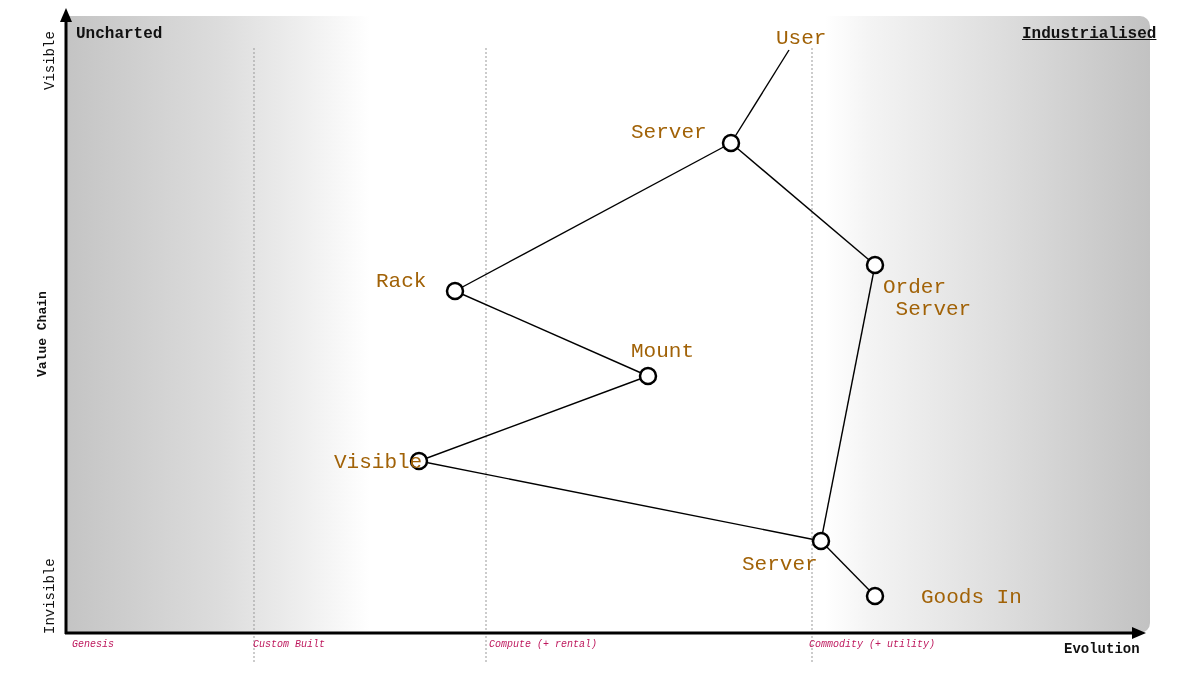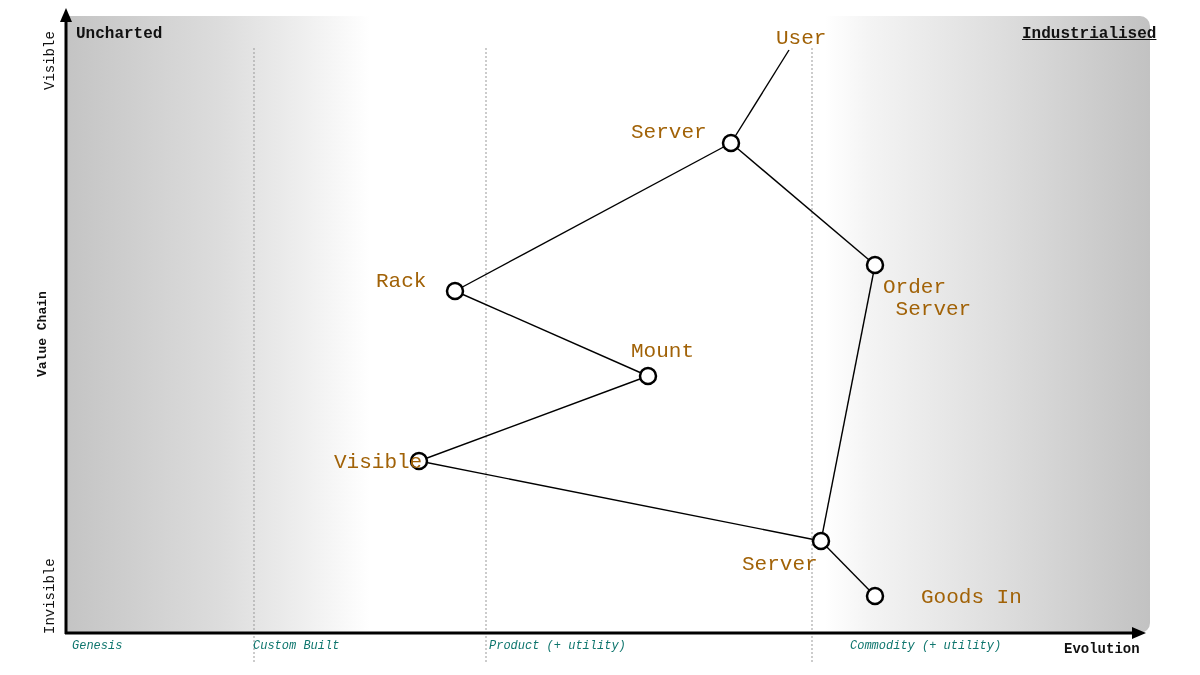--- a/index.html
+++ b/index.html
@@ -9,21 +9,21 @@
   .bg {
     position: absolute; left: 66px; top: 16px; width: 1084px; height: 617px;
     border-radius: 0 10px 10px 0;
     background: linear-gradient(to right,
       #c4c4c4 0%, #dcdcdc 14%, #efefef 22%, #ffffff 28%,
       #ffffff 70%, #f4f4f4 74%, #dedede 86%, #c2c2c2 100%);
   }
   .corner { position: absolute; font-weight: bold; font-size: 16px; color: #111; }
   .ylab { position: absolute; font-size: 14px; color: #111; transform: rotate(-90deg); transform-origin: left top; white-space: nowrap; }
   .ylab.bold { font-weight: bold; font-size: 13px; }
-  .stage { position: absolute; top: 639px; font-style: italic; font-size: 12px; color: #0f766e; white-space: nowrap; }
+  .stage { position: absolute; top: 639px; font-style: italic; font-size: 10px; color: #be185d; white-space: nowrap; }
   .evo { position: absolute; left: 1064px; top: 641px; font-weight: bold; font-size: 14px; color: #111; }
   .node-label { position: absolute; font-size: 21px; color: #a16207; white-space: pre; line-height: 22px; font-family: Liberation Mono, monospace; }
 </style>
 </head>
 <body>
 
 <div class="bg"></div>
 
 <svg id="map" width="1200" height="675">
 
@@ -62,22 +62,22 @@
 
 <div class="corner" style="left:76px;top:25px;">Uncharted</div>
 <div class="corner" style="left:1022px;top:25px;text-decoration:underline;">Industrialised</div>
 
 <div class="ylab" style="left:42px;top:90px;">Visible</div>
 <div class="ylab bold" style="left:35px;top:377px;">Value Chain</div>
 <div class="ylab" style="left:42px;top:634px;">Invisible</div>
 
 <div class="stage" style="left:72px;">Genesis</div>
 <div class="stage" style="left:253px;font-style:italic;">Custom Built</div>
-<div class="stage" style="left:489px;">Product (+ utility)</div>
-<div class="stage" style="left:850px;">Commodity (+ utility)</div>
+<div class="stage" style="left:489px;">Compute (+ rental)</div>
+<div class="stage" style="left:809px;">Commodity (+ utility)</div>
 <div class="evo">Evolution</div>
 
 <div class="node-label" style="left:776px;top:28px;">User</div>
 <div class="node-label" style="left:631px;top:122px;">Server</div>
 <div class="node-label" style="left:883px;top:245px;margin-top:32px;">Order
  Server</div>
 <div class="node-label" style="left:376px;top:271px;text-align:right;">Rack</div>
 <div class="node-label" style="left:631px;top:341px;">Mount</div>
 <div class="node-label" style="left:334px;top:452px;">Visible</div>
 <div class="node-label" style="left:742px;top:554px;">Server</div>

